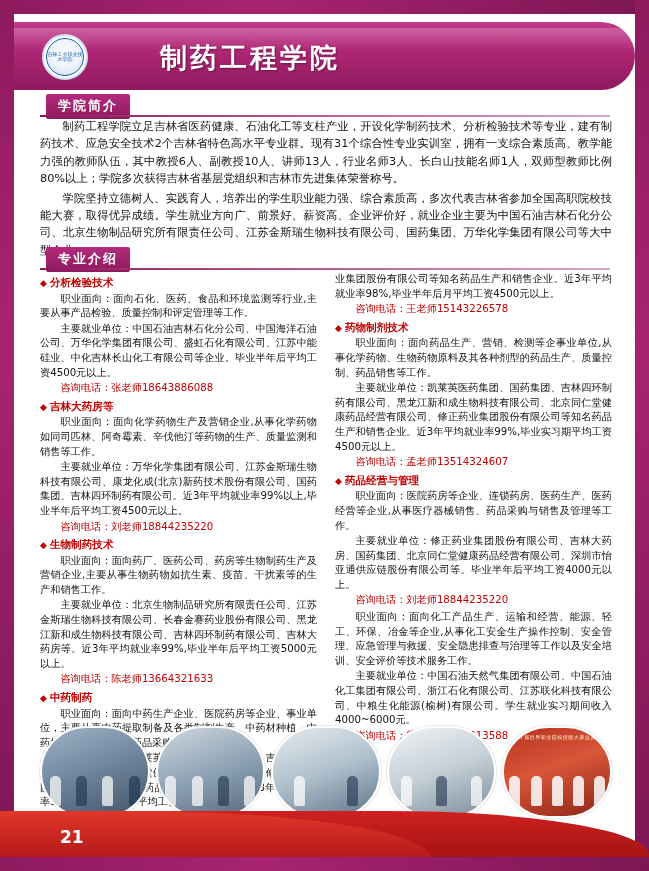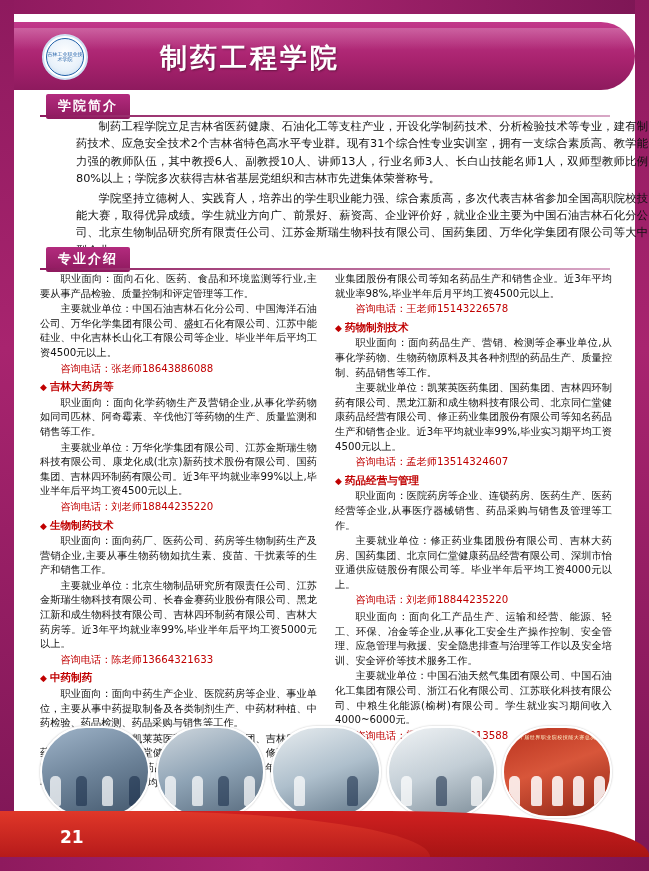--- a/index.html
+++ b/index.html
@@ -95,21 +95,20 @@
   #rule-major { left: 40px; top: 268px; width: 570px; }
 
   
   .intro {
     position: absolute;
     left: 40px; top: 118px; width: 572px;
     font-size: 11.3px; line-height: 17.4px;
     color: #111111;
     text-align: justify;
     font-family:"DejaVu Sans", sans-serif;
-    margin-left:36px;
   }
   .intro p { margin: 0 0 2px 0; text-indent: 2em; }
 
   
   .cols {
     position: absolute;
     left: 40px; top: 272px; width: 572px; height: 450px;
   }
   .col {
     position: absolute; top: 0; width: 277px;
@@ -206,20 +205,21 @@
   </div>
 
   <div class="sec-label" id="sec-major">专业介绍</div>
   <div class="sec-rule" id="rule-major"></div>
 
   <div class="cols">
 
     <div class="col col-left">
 
       <div class="blk">
+        <div class="major-name"><span class="dia">◆</span><span>分析检验技术</span></div>
         <div class="para">职业面向：面向石化、医药、食品和环境监测等行业,主要从事产品检验、质量控制和评定管理等工作。</div>
         <div class="para">主要就业单位：中国石油吉林石化分公司、中国海洋石油公司、万华化学集团有限公司、盛虹石化有限公司、江苏中能硅业、中化吉林长山化工有限公司等企业。毕业半年后平均工资4500元以上。</div>
         <div class="tel">咨询电话：张老师18643886088</div>
       </div>
 
       <div class="blk">
         <div class="major-name"><span class="dia">◆</span><span>吉林大药房等</span></div>
         <div class="para">职业面向：面向化学药物生产及营销企业,从事化学药物如同司匹林、阿奇霉素、辛伐他汀等药物的生产、质量监测和销售等工作。</div>
         <div class="para">主要就业单位：万华化学集团有限公司、江苏金斯瑞生物科技有限公司、康龙化成(北京)新药技术股份有限公司、国药集团、吉林四环制药有限公司。近3年平均就业率99%以上,毕业半年后平均工资4500元以上。</div>
         <div class="tel">咨询电话：刘老师18844235220</div>

